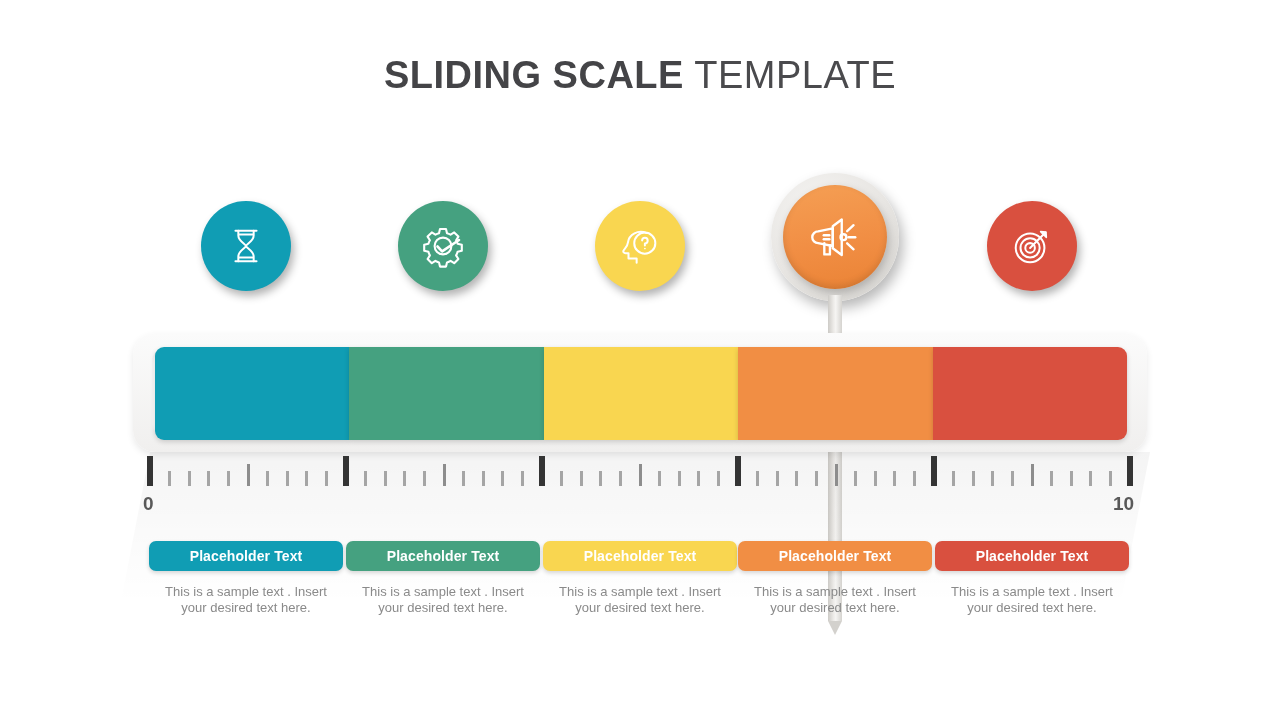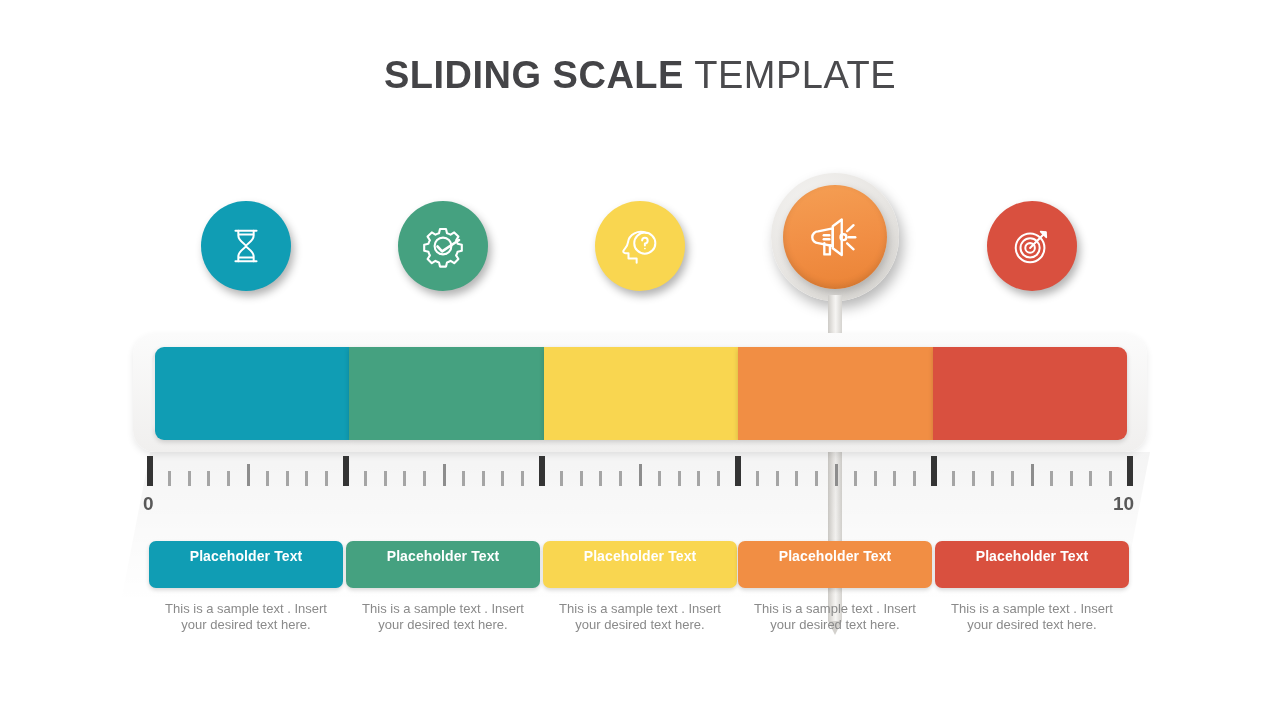--- a/index.html
+++ b/index.html
@@ -182,21 +182,21 @@
   }
   .card {
     position: absolute;
     width: 194px;
     text-align: center;
   }
   .card-pill {
     display: block;
     width: 100%;
     box-sizing: border-box;
-    padding: 7px 0 24px;
+    padding: 7px 0 7px;
     border-radius: 7px;
     color: #ffffff;
     font-size: 14px;
     font-weight: bold;
     letter-spacing: 0.1px;
     box-shadow: 0 2px 4px rgba(0,0,0,0.16);
   }
   .card-body {
     margin-top: 13px;
     font-size: 13px;

